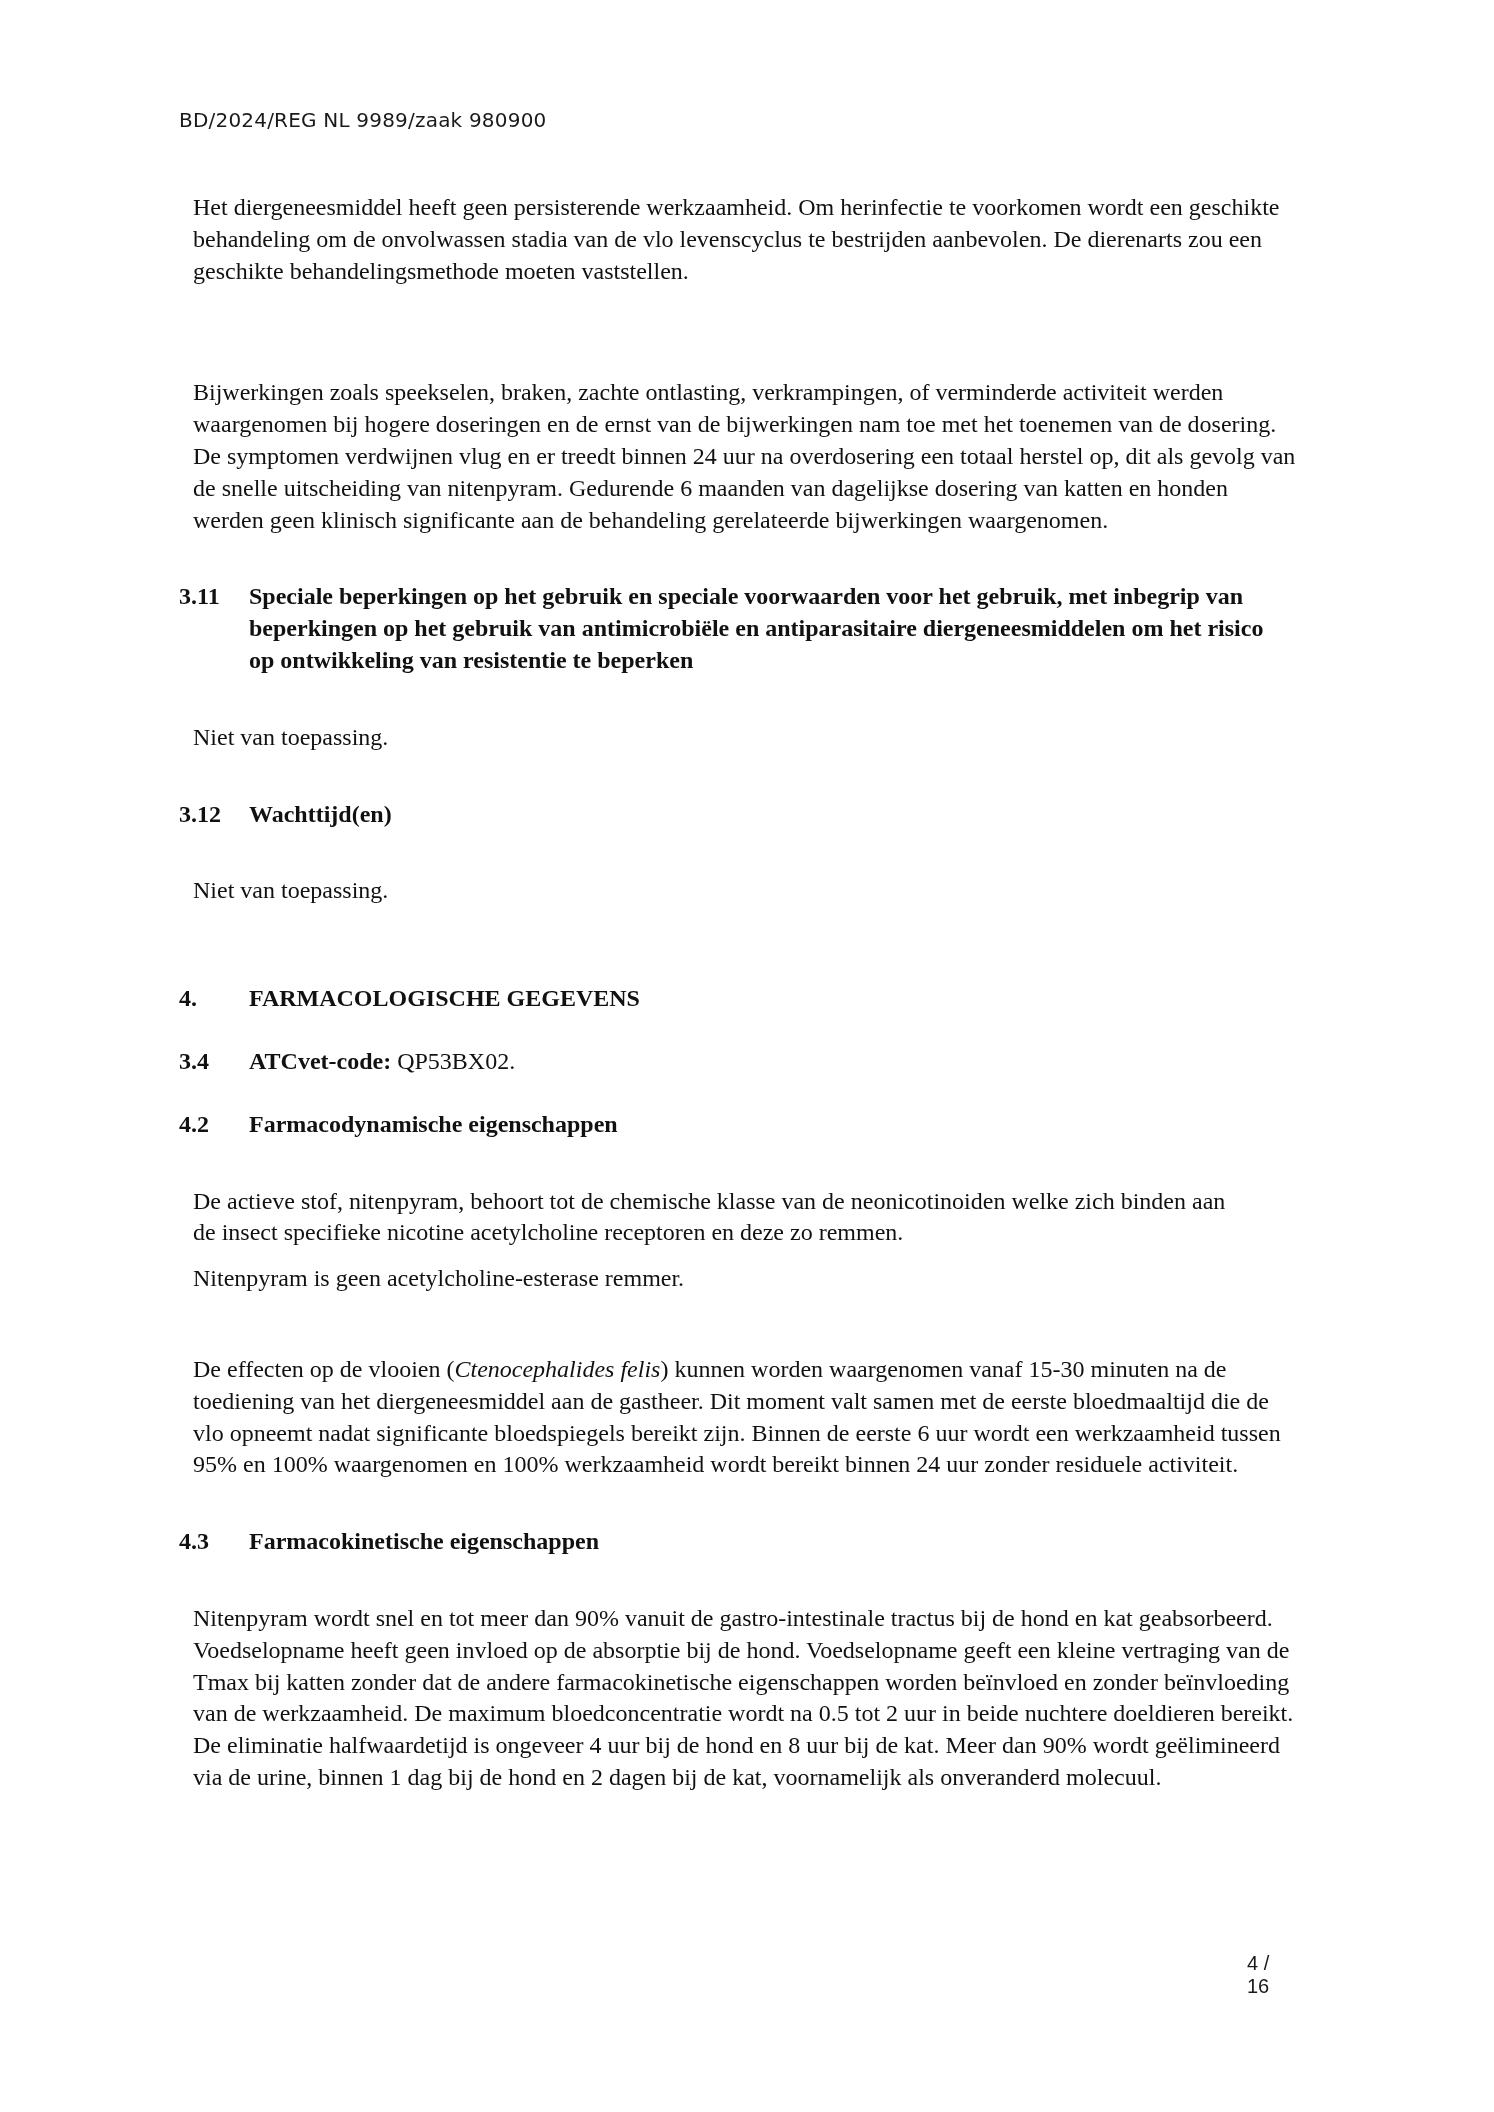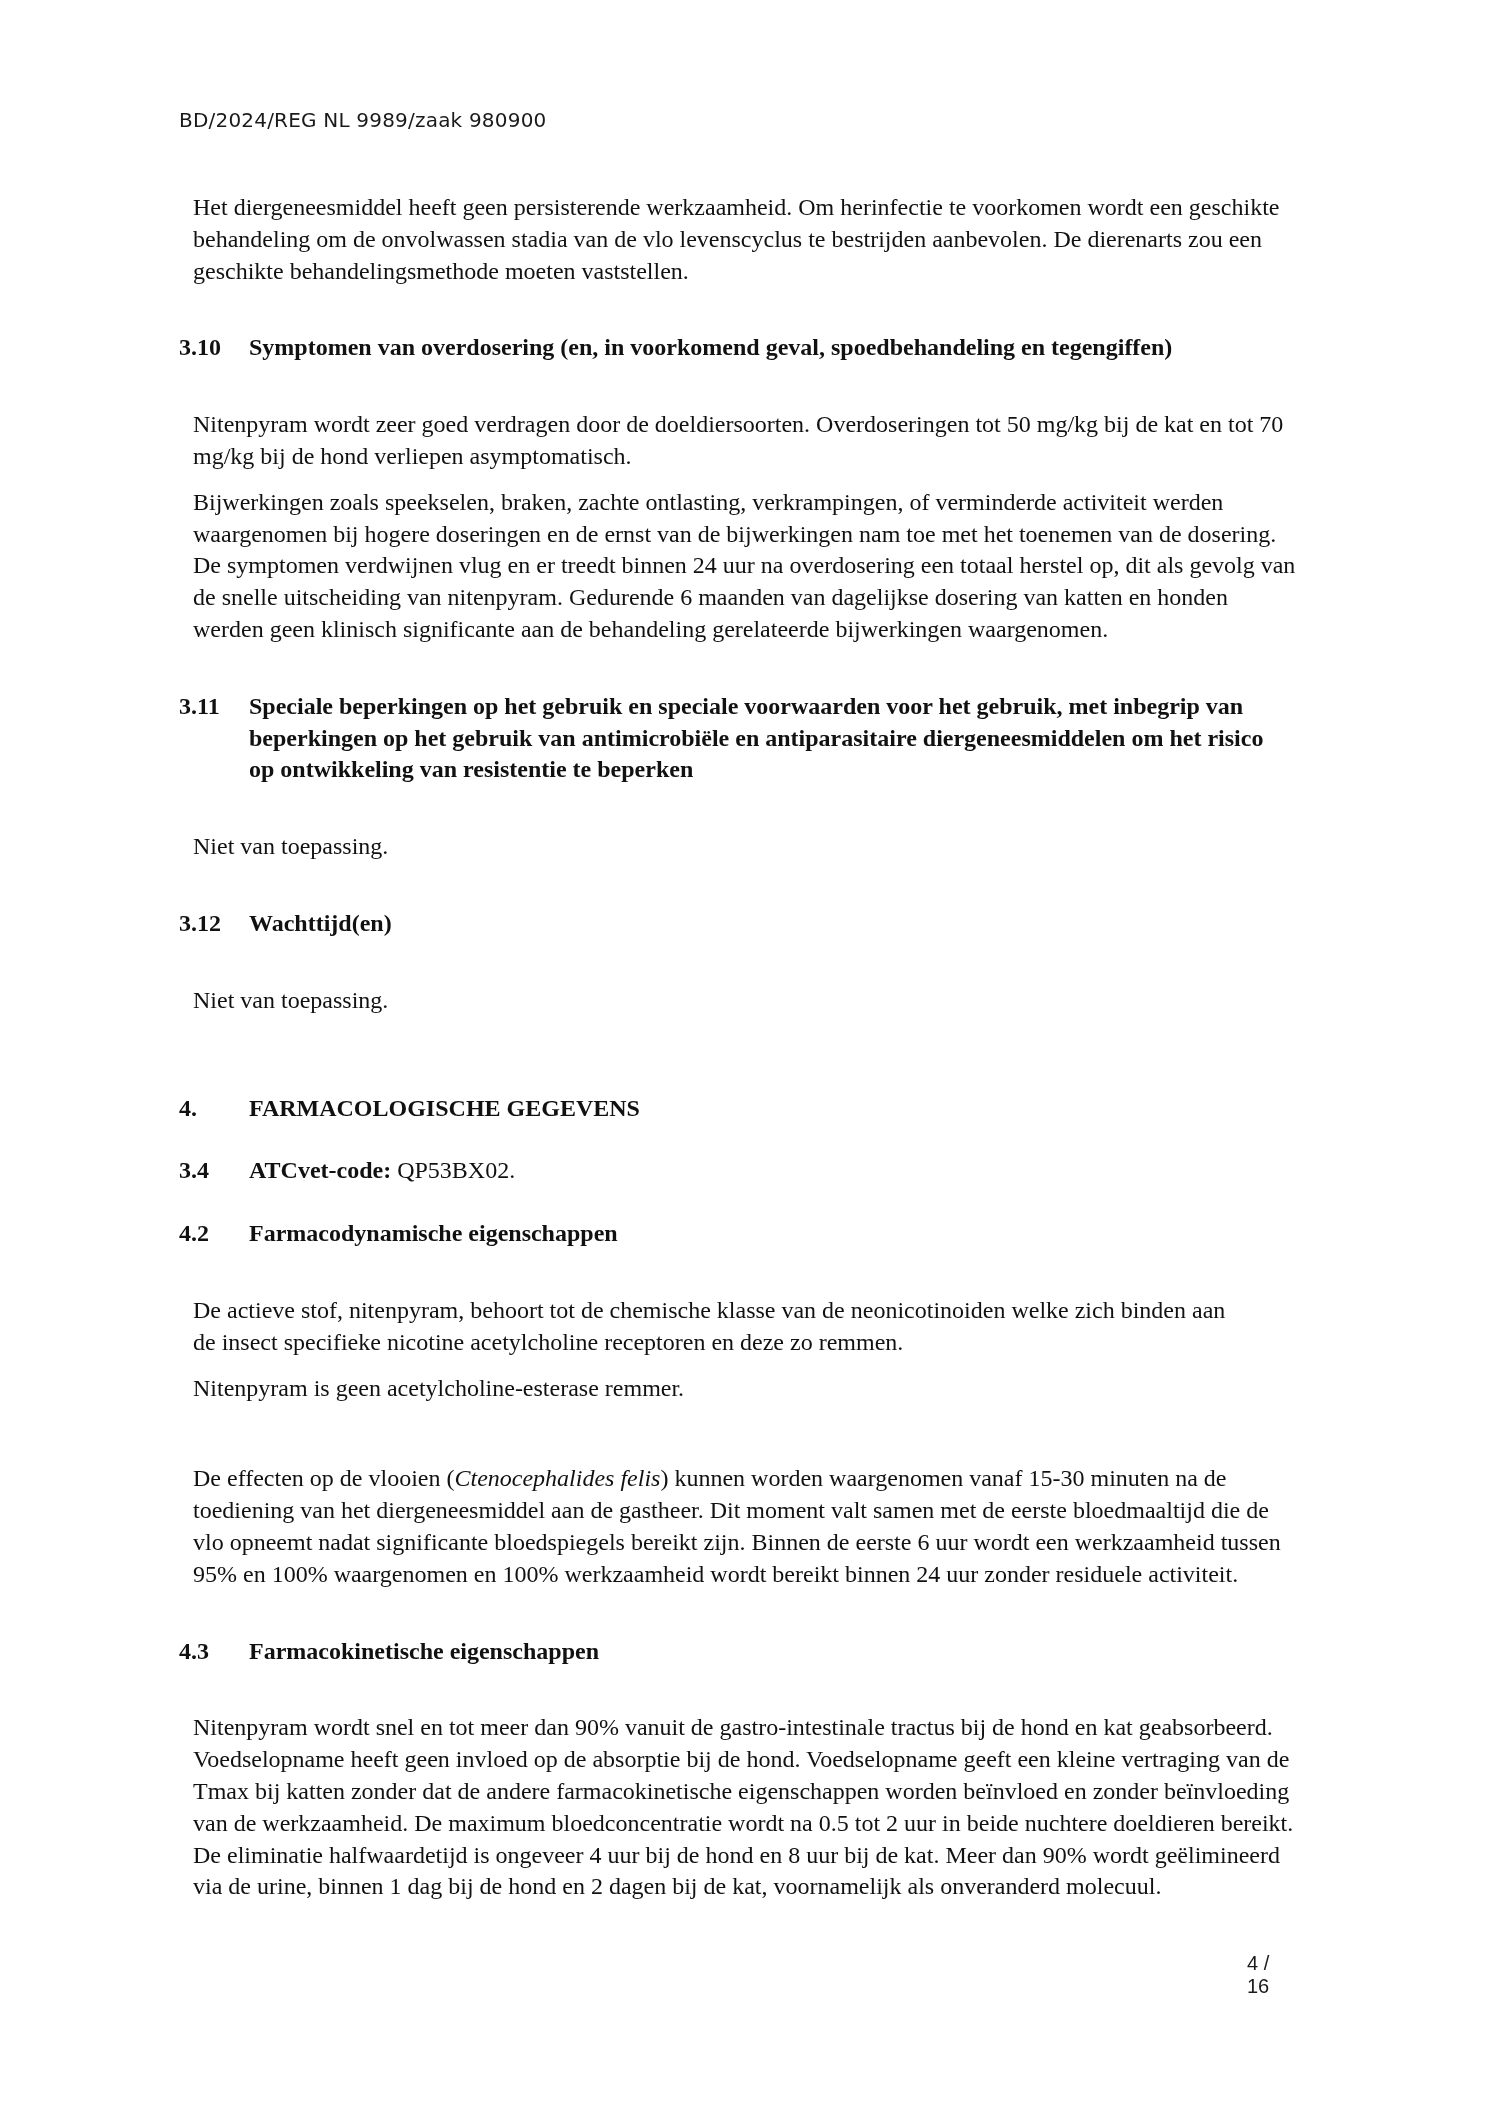--- a/index.html
+++ b/index.html
@@ -21,26 +21,21 @@
 
 <div class="page">
 
   <div class="doc-ref">BD/2024/REG NL 9989/zaak 980900</div>
 
   <div class="content">
 
     <p>Het diergeneesmiddel heeft geen persisterende werkzaamheid. Om herinfectie te voorkomen wordt een geschikte behandeling om de onvolwassen stadia van de vlo levenscyclus te bestrijden aanbevolen. De dierenarts zou een geschikte behandelingsmethode moeten vaststellen.</p>
     <div class="sp-md"></div>
 
-    <div class="heading">
-      <span class="num">3.10</span>
-      <span class="title">Symptomen van overdosering (en, in voorkomend geval, spoedbehandeling en tegengiffen)</span>
-    </div>
     <div class="sp-md"></div>
-    <p>Nitenpyram wordt zeer goed verdragen door de doeldiersoorten. Overdoseringen tot 50 mg/kg bij de kat en tot 70 mg/kg bij de hond verliepen asymptomatisch.</p>
     <p>Bijwerkingen zoals speekselen, braken, zachte ontlasting, verkrampingen, of verminderde activiteit werden waargenomen bij hogere doseringen en de ernst van de bijwerkingen nam toe met het toenemen van de dosering. De symptomen verdwijnen vlug en er treedt binnen 24 uur na overdosering een totaal herstel op, dit als gevolg van de snelle uitscheiding van nitenpyram. Gedurende 6 maanden van dagelijkse dosering van katten en honden werden geen klinisch significante aan de behandeling gerelateerde bijwerkingen waargenomen.</p>
     <div class="sp-md"></div>
 
     <div class="heading">
       <span class="num">3.11</span>
       <span class="title" style="padding-right:40px;">Speciale beperkingen op het gebruik en speciale voorwaarden voor het gebruik, met inbegrip van beperkingen op het gebruik van antimicrobiële en antiparasitaire diergeneesmiddelen om het risico op ontwikkeling van resistentie te beperken</span>
     </div>
     <div class="sp-md"></div>
     <p>Niet van toepassing.</p>
     <div class="sp-md"></div>

